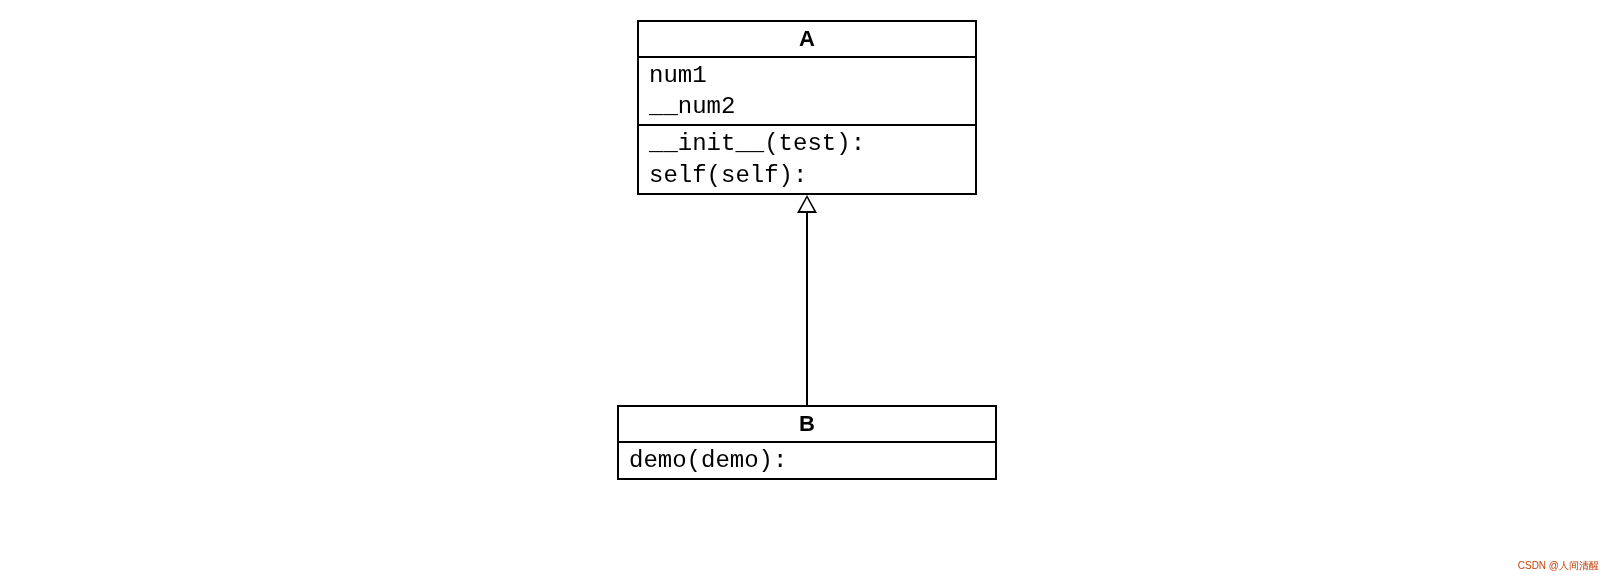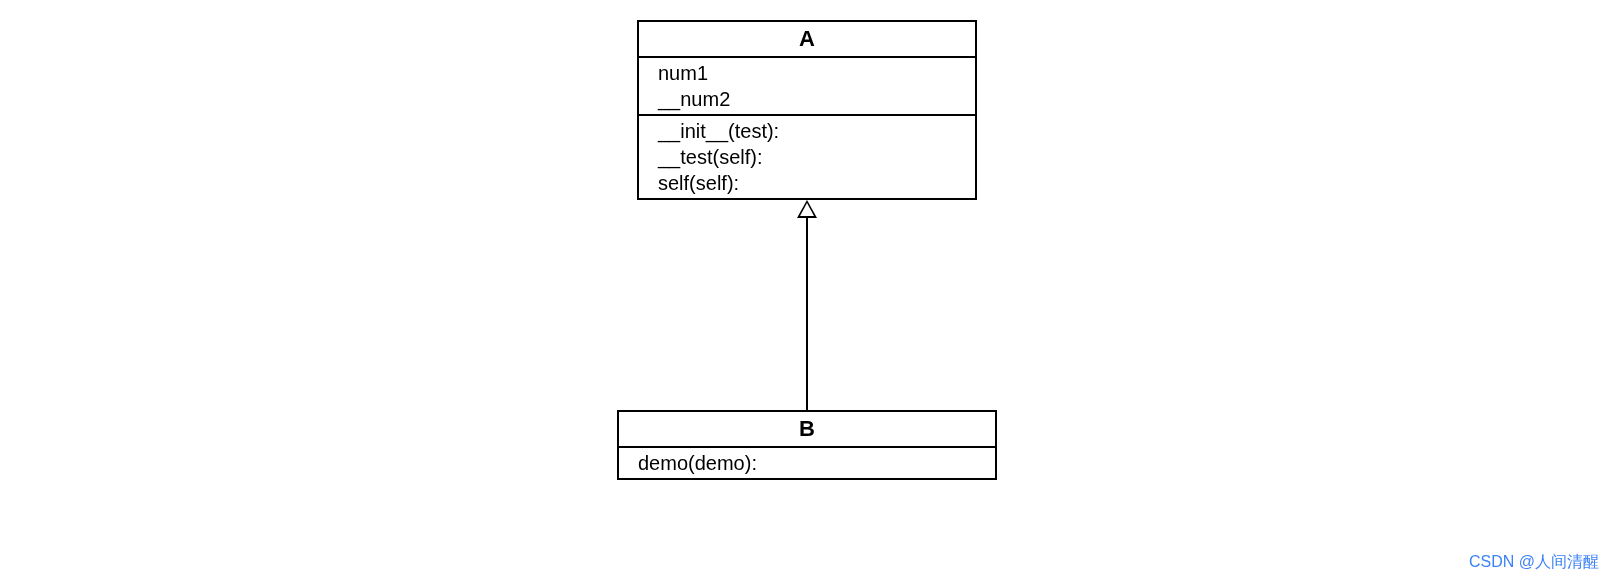--- a/index.html
+++ b/index.html
@@ -33,23 +33,23 @@
     }
     .uml-header {
       text-align: center;
       font-weight: bold;
       font-size: 22px;
       padding: 4px 0;
       border-bottom: 2px solid #000;
       font-family: Arial, sans-serif;
     }
     .uml-section {
-      padding: 2px 19px;
-      font-size: 20px;
-      font-family: Liberation Sans, sans-serif;
+      padding: 2px 10px;
+      font-size: 24px;
+      font-family: Liberation Mono, monospace;
       line-height: 1.3;
     }
     .uml-attributes {
       border-bottom: 2px solid #000;
     }
     .uml-row {
       white-space: pre;
     }
     .connector {
       display: flex;
@@ -78,39 +78,38 @@
     }
     .arrow-line {
       width: 2px;
       flex: 1;
       background: #000;
     }
     .watermark {
       position: absolute;
       right: 15px;
       bottom: 8px;
-      color: #3b82f6;
-      font-size: 16px;
+      color: #c2410c;
+      font-size: 10px;
       font-family: Arial, sans-serif;
     }
   </style>
 </head>
 <body>
 
 <div class="diagram-container">
 
   <div class="uml-class class-a">
     <div class="uml-header">A</div>
     <div class="uml-section uml-attributes">
       <div class="uml-row">num1</div>
       <div class="uml-row">__num2</div>
     </div>
     <div class="uml-section uml-methods">
       <div class="uml-row">__init__(test):</div>
-      <div class="uml-row">__test(self):</div>
       <div class="uml-row">self(self):</div>
     </div>
   </div>
 
   <div class="connector">
     <div class="arrow-head"></div>
     <div class="arrow-line"></div>
   </div>
 
   <div class="uml-class class-b">

